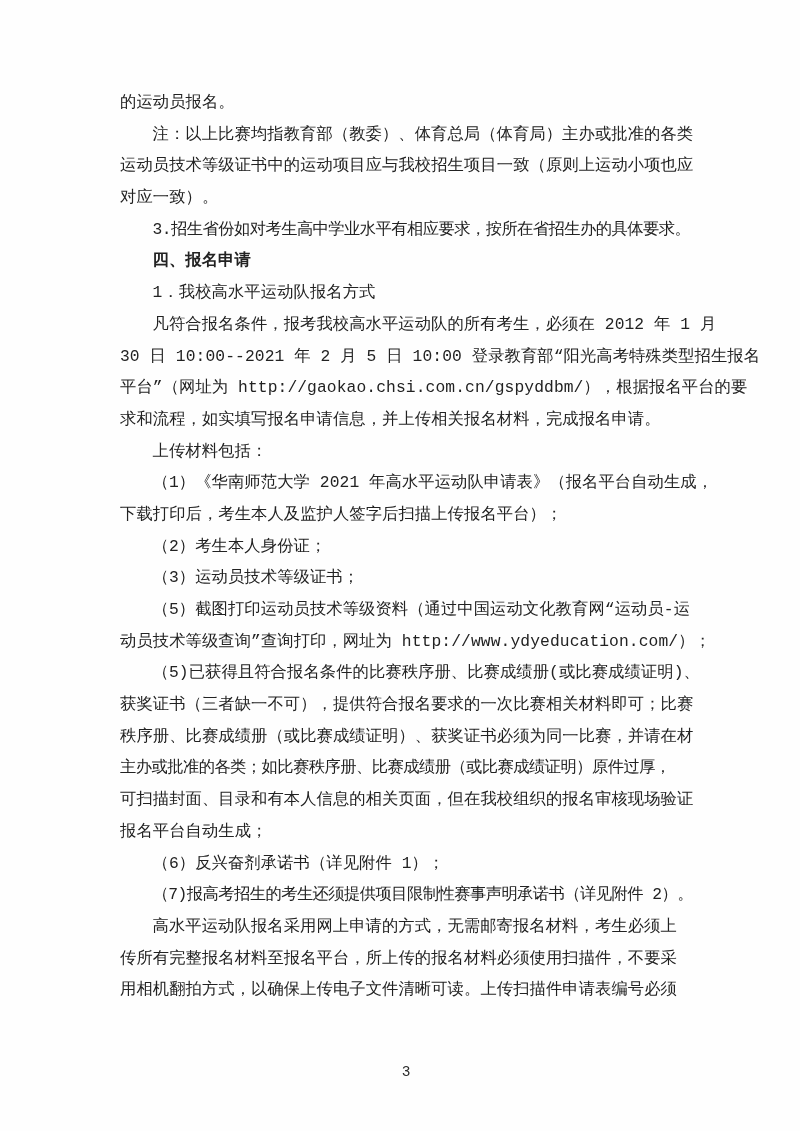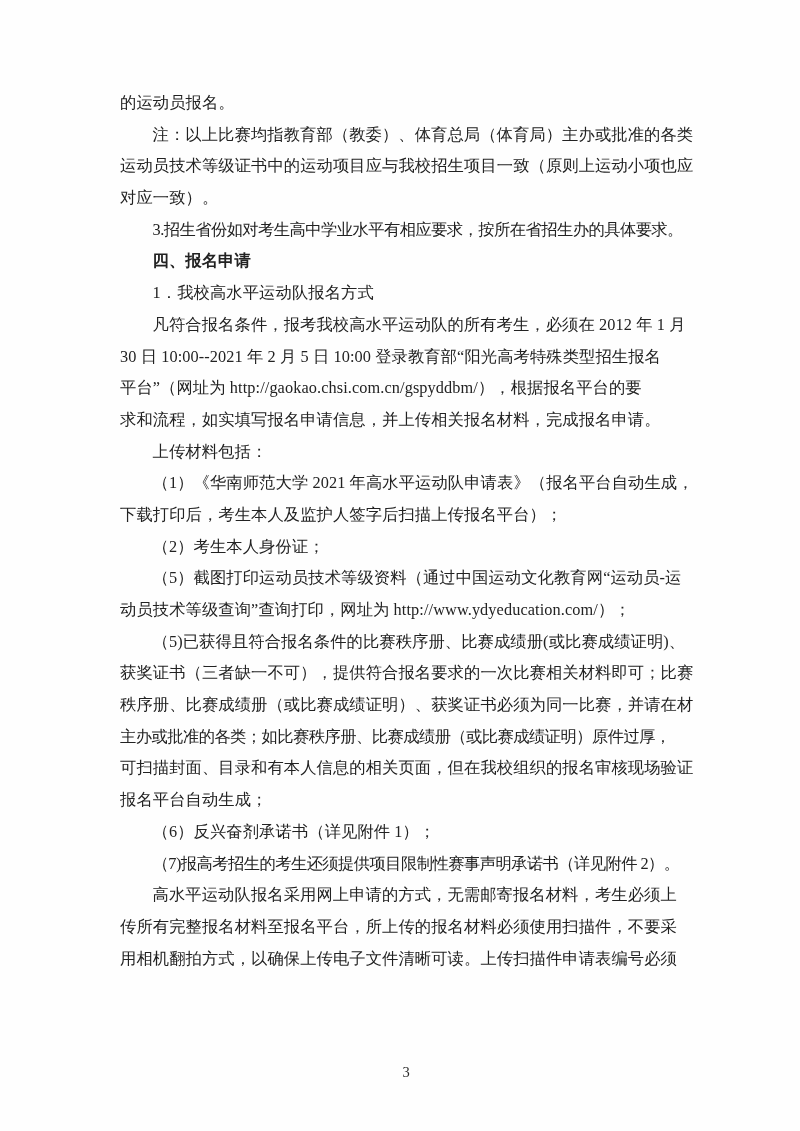--- a/index.html
+++ b/index.html
@@ -7,21 +7,21 @@
     padding: 0;
     background: #ffffff;
   }
   .page {
     position: relative;
     width: 800px;
     height: 1131px;
     background: #fefefdff;
     background: #fefefe;
     overflow: hidden;
-    font-family: Liberation Serif, serif;
+    font-family: Liberation Mono, monospace;
     color: #222222;
   }
   .content {
     position: absolute;
     left: 120px;
     top: 87px;
     width: 586px;
   }
   .line {
     font-size: 16.3px;
@@ -57,20 +57,21 @@
       <div class="line indent bold">四、报名申请</div>
       <div class="line indent">1．我校高水平运动队报名方式</div>
       <div class="line indent">凡符合报名条件，报考我校高水平运动队的所有考生，必须在 2012 年 1 月</div>
       <div class="line">30 日 10:00--2021 年 2 月 5 日 10:00 登录教育部“阳光高考特殊类型招生报名</div>
       <div class="line">平台”（网址为 http://gaokao.chsi.com.cn/gspyddbm/），根据报名平台的要</div>
       <div class="line">求和流程，如实填写报名申请信息，并上传相关报名材料，完成报名申请。</div>
       <div class="line indent">上传材料包括：</div>
       <div class="line indent">（1）《华南师范大学 2021 年高水平运动队申请表》（报名平台自动生成，</div>
       <div class="line">下载打印后，考生本人及监护人签字后扫描上传报名平台）；</div>
       <div class="line indent">（2）考生本人身份证；</div>
+      <div class="line indent">（3）运动员技术等级证书；</div>
       <div class="line indent">（5）截图打印运动员技术等级资料（通过中国运动文化教育网“运动员-运</div>
       <div class="line">动员技术等级查询”查询打印，网址为 http://www.ydyeducation.com/）；</div>
       <div class="line indent">（5)已获得且符合报名条件的比赛秩序册、比赛成绩册(或比赛成绩证明)、</div>
       <div class="line">获奖证书（三者缺一不可），提供符合报名要求的一次比赛相关材料即可；比赛</div>
       <div class="line">秩序册、比赛成绩册（或比赛成绩证明）、获奖证书必须为同一比赛，并请在材</div>
       <div class="line tight">主办或批准的各类；如比赛秩序册、比赛成绩册（或比赛成绩证明）原件过厚，</div>
       <div class="line">可扫描封面、目录和有本人信息的相关页面，但在我校组织的报名审核现场验证</div>
       <div class="line">报名平台自动生成；</div>
       <div class="line indent">（6）反兴奋剂承诺书（详见附件 1）；</div>
       <div class="line indent tight">（7)报高考招生的考生还须提供项目限制性赛事声明承诺书（详见附件 2）。</div>

